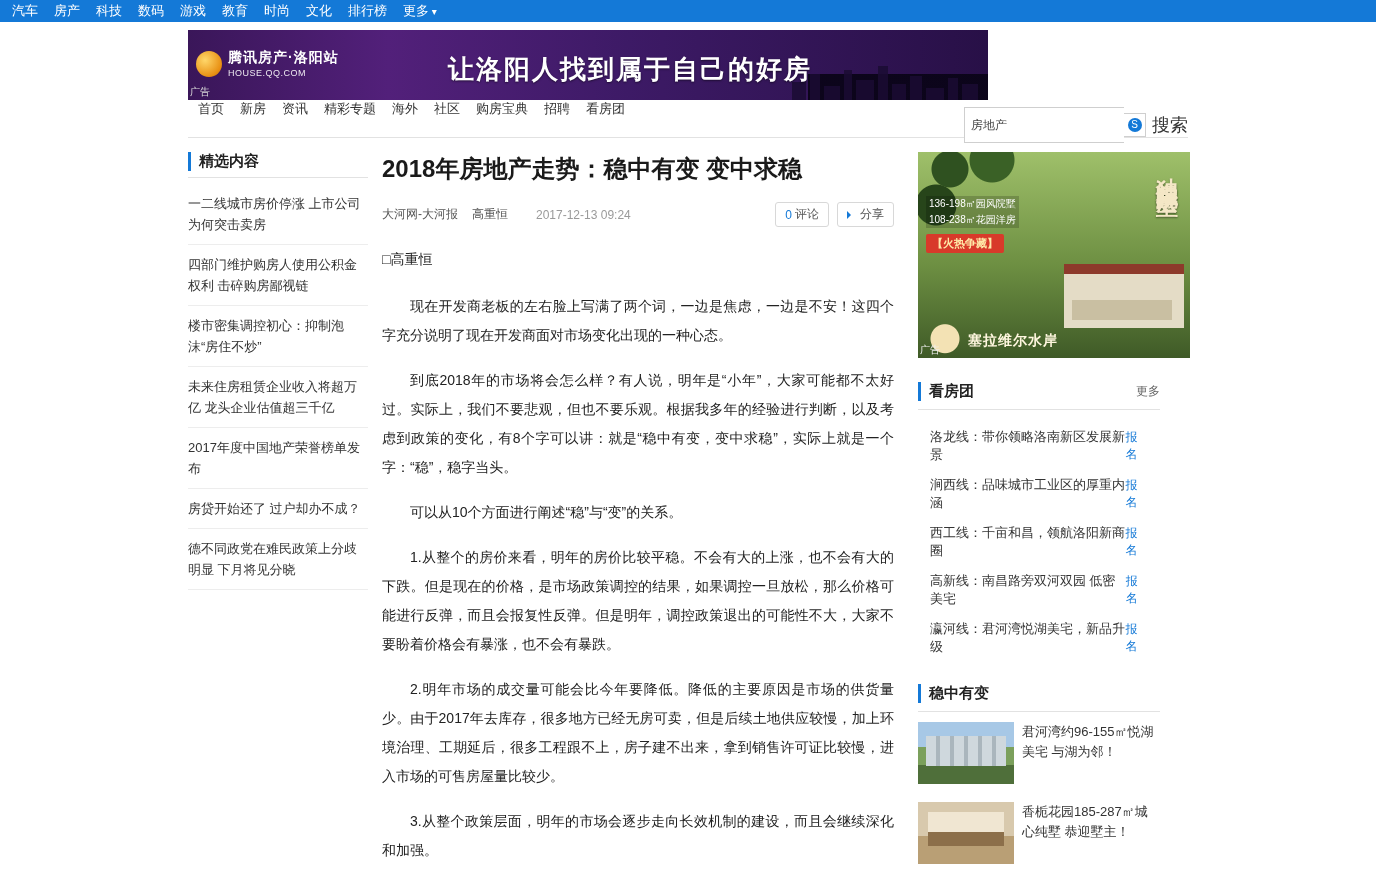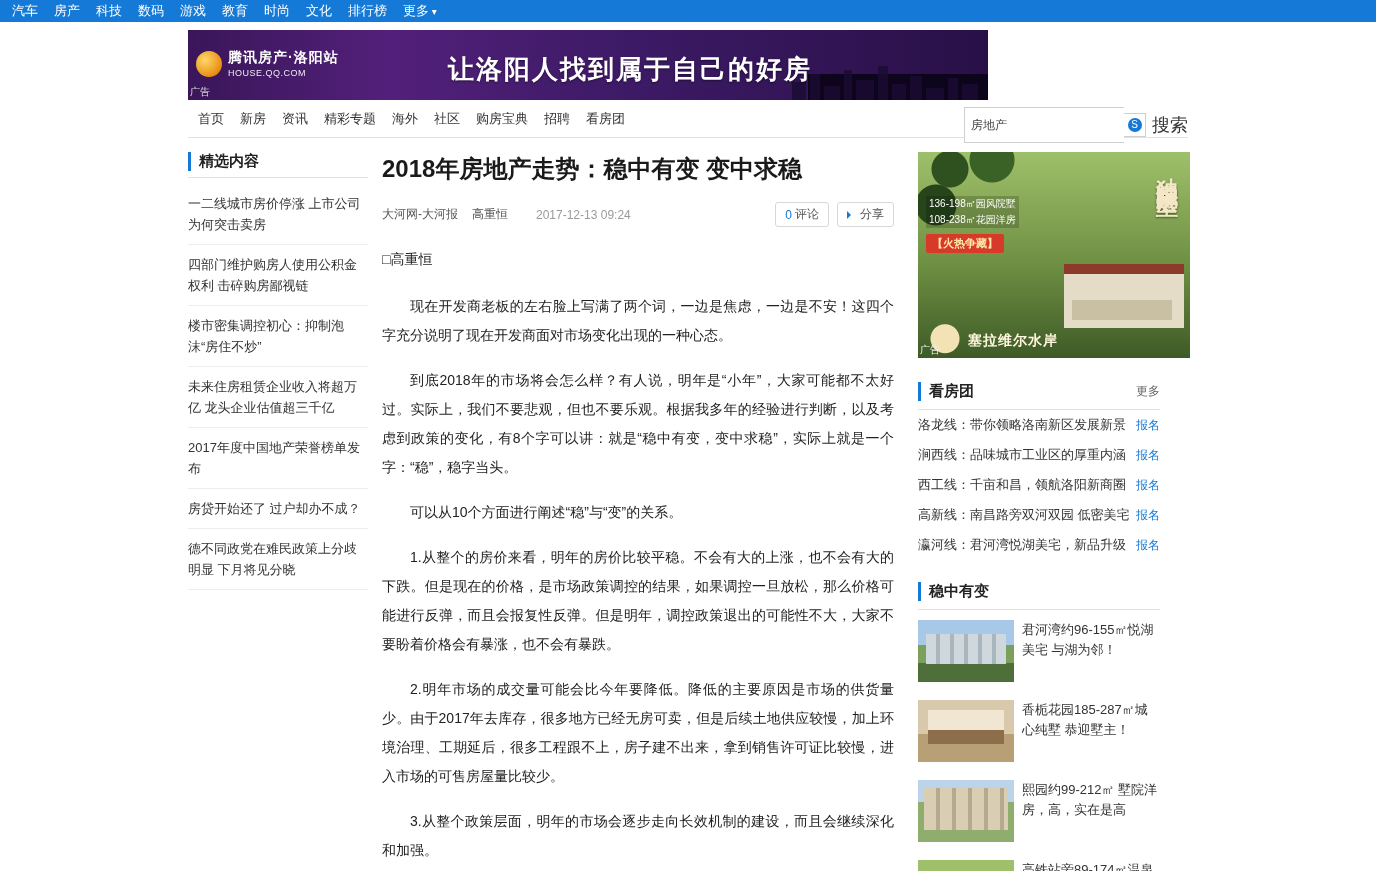--- a/index.html
+++ b/index.html
@@ -96,21 +96,21 @@
       linear-gradient(0deg,#000 0 6px, transparent 6px 10px, #000 10px 16px, transparent 16px 22px, #000 22px 28px, transparent 28px 34px, #000 34px 40px, transparent 40px 48px, #000 48px 54px, transparent 54px 58px);
     background-blend-mode:multiply;
     border:2px solid #fff;
   }
   .qrtxt { padding-left:6px; line-height:16px; }
   .qrtxt .t1 { color:#d2352c; font-weight:bold; font-size:12px; }
   .qrtxt .t2 { color:#444; font-size:12px; }
 
   
   .sitenav {
-    height:38px; display:flex; align-items:center;
+    height:38px; display:flex; align-items:flex-start;
     border-bottom:1px solid #e2e2e2;
     position:relative;
   }
   .sitenav a {
     color:#333; text-decoration:none; font-size:13px; padding:0 8px;
   }
   .sitenav a:first-child { padding-left:10px; }
   .searchbox {
     position:absolute; right:0; top:7px;
     display:flex; align-items:center;
@@ -230,21 +230,21 @@
   .adbox .adtag2 {
     position:absolute; left:2px; bottom:1px; font-size:10px; color:#f0f0f0;
   }
   .rhead {
     display:flex; align-items:center; justify-content:space-between;
     border-bottom:1px solid #e2e2e2; padding:10px 0 8px 0; margin-top:14px;
   }
   .rhead .t { font-size:15px; font-weight:bold; color:#222;
     border-left:3px solid #1479d7; padding-left:8px; }
   .rhead .more { font-size:12px; color:#666; text-decoration:none; }
-  .tourlist { list-style:none; margin:0; padding:0; }
+  .tourlist { list-style:none; margin:12px; padding:0;font-family:Liberation Serif, serif; }
   .tourlist li {
     display:flex; align-items:center; justify-content:space-between;
     padding:6px 0; font-size:13px;
   }
   .tourlist li a.name { color:#333; text-decoration:none; }
   .tourlist li a.signup { color:#1479d7; text-decoration:none; font-size:12px; }
 
   .jhhead {
     display:flex; align-items:center;
     border-bottom:1px solid #e2e2e2; padding:10px 0 8px 0; margin-top:12px;

